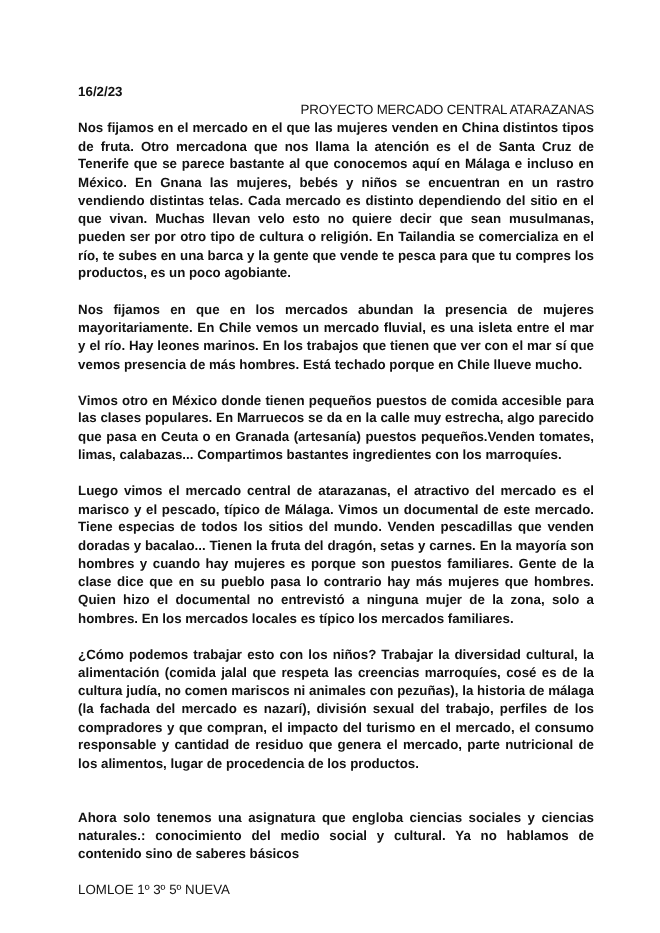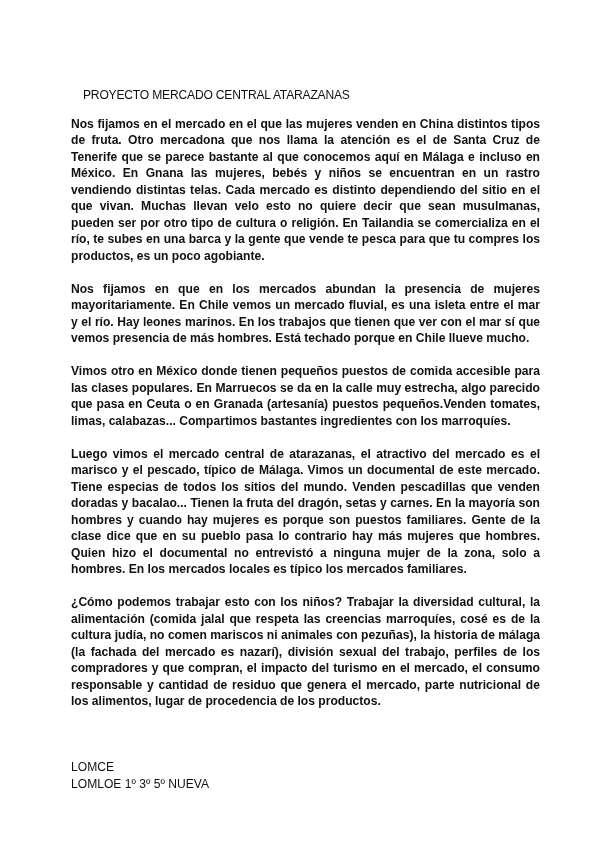--- a/index.html
+++ b/index.html
@@ -8,38 +8,39 @@
       position: absolute;
       left: 71px;
       top: 75px;
       width: 469px;
       font-family: "Liberation Sans", sans-serif;
       font-size: 12.1px;
       line-height: 16.5px;
       color: #111111;
     }
     .date-bold { font-weight: bold; margin: 0; }
-    .title { text-align: left; margin: 12px; letter-spacing: -0.2px; }
+    .title { text-align: right; margin: 0; letter-spacing: -0.2px; }
     p { margin: 0; }
     .just { text-align: justify; font-weight: bold; }
     .gap { height: 16.5px; }
   </style>
 </head>
 <body>
 
 <div class="page">
+  <p class="date-bold">16/2/23</p>
   <p class="title">PROYECTO MERCADO CENTRAL ATARAZANAS</p>
   <p class="just">Nos fijamos en el mercado en el que las mujeres venden en China distintos tipos de fruta. Otro mercadona que nos llama la atención es el de Santa Cruz de Tenerife que se parece bastante al que conocemos aquí en Málaga e incluso en México. En Gnana las mujeres, bebés y niños se encuentran en un rastro vendiendo distintas telas. Cada mercado es distinto dependiendo del sitio en el que vivan. Muchas llevan velo esto no quiere decir que sean musulmanas, pueden ser por otro tipo de cultura o religión. En Tailandia se comercializa en el río, te subes en una barca y la gente que vende te pesca para que tu compres los productos, es un poco agobiante.</p>
   <div class="gap"></div>
   <p class="just">Nos fijamos en que en los mercados abundan la presencia de mujeres mayoritariamente. En Chile vemos un mercado fluvial, es una isleta entre el mar y el río. Hay leones marinos. En los trabajos que tienen que ver con el mar sí que vemos presencia de más hombres. Está techado porque en Chile llueve mucho.</p>
   <div class="gap"></div>
   <p class="just">Vimos otro en México donde tienen pequeños puestos de comida accesible para las clases populares. En Marruecos se da en la calle muy estrecha, algo parecido que pasa en Ceuta o en Granada (artesanía) puestos pequeños.Venden tomates, limas, calabazas... Compartimos bastantes ingredientes con los marroquíes.</p>
   <div class="gap"></div>
   <p class="just">Luego vimos el mercado central de atarazanas, el atractivo del mercado es el marisco y el pescado, típico de Málaga. Vimos un documental de este mercado. Tiene especias de todos los sitios del mundo. Venden pescadillas que venden doradas y bacalao... Tienen la fruta del dragón, setas y carnes. En la mayoría son hombres y cuando hay mujeres es porque son puestos familiares. Gente de la clase dice que en su pueblo pasa lo contrario hay más mujeres que hombres. Quien hizo el documental no entrevistó a ninguna mujer de la zona, solo a hombres. En los mercados locales es típico los mercados familiares.</p>
   <div class="gap"></div>
   <p class="just">¿Cómo podemos trabajar esto con los niños? Trabajar la diversidad cultural, la alimentación (comida jalal que respeta las creencias marroquíes, cosé es de la cultura judía, no comen mariscos ni animales con pezuñas), la historia de málaga (la fachada del mercado es nazarí), división sexual del trabajo, perfiles de los compradores y que compran, el impacto del turismo en el mercado, el consumo responsable y cantidad de residuo que genera el mercado, parte nutricional de los alimentos, lugar de procedencia de los productos.</p>
   <div class="gap"></div>
   <div class="gap"></div>
+  <p class="just">Ahora solo tenemos una asignatura que engloba ciencias sociales y ciencias naturales.: conocimiento del medio social y cultural. Ya no hablamos de contenido sino de saberes básicos</p>
   <div class="gap"></div>
-  <p>LOMCE</p>
   <p>LOMLOE 1º 3º 5º NUEVA</p>
 
 </div>
 
 </body></html>

